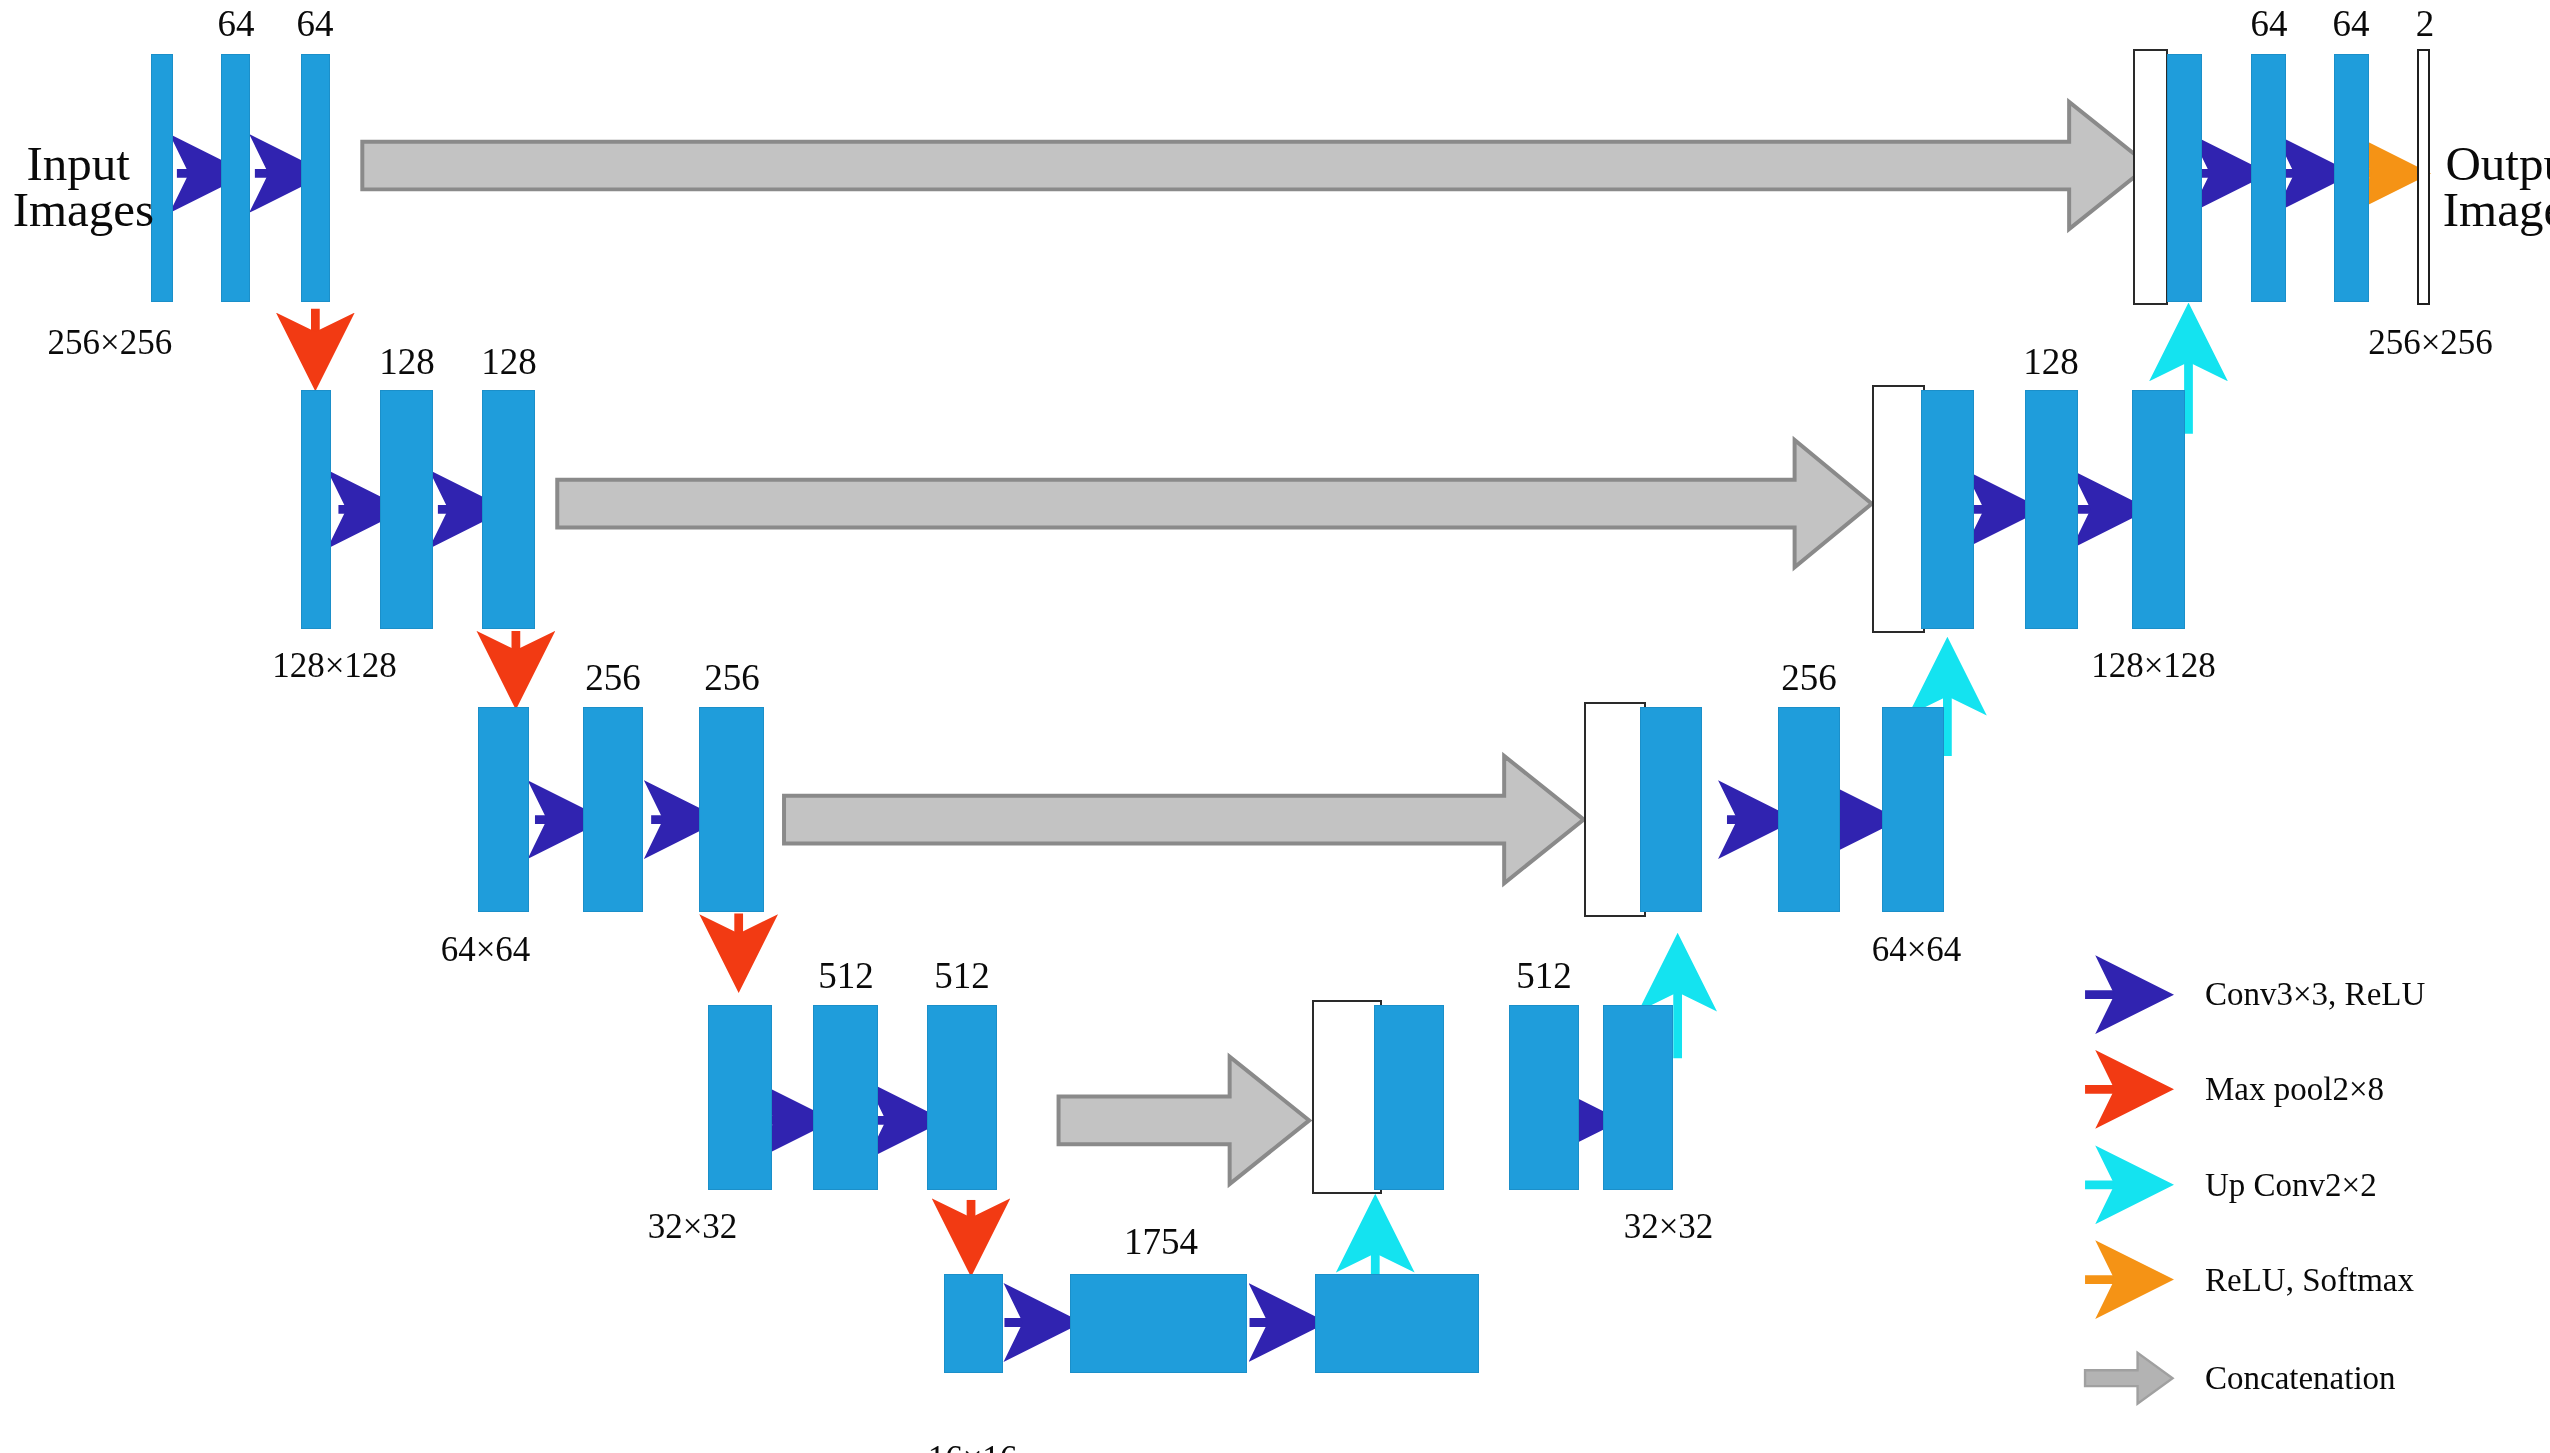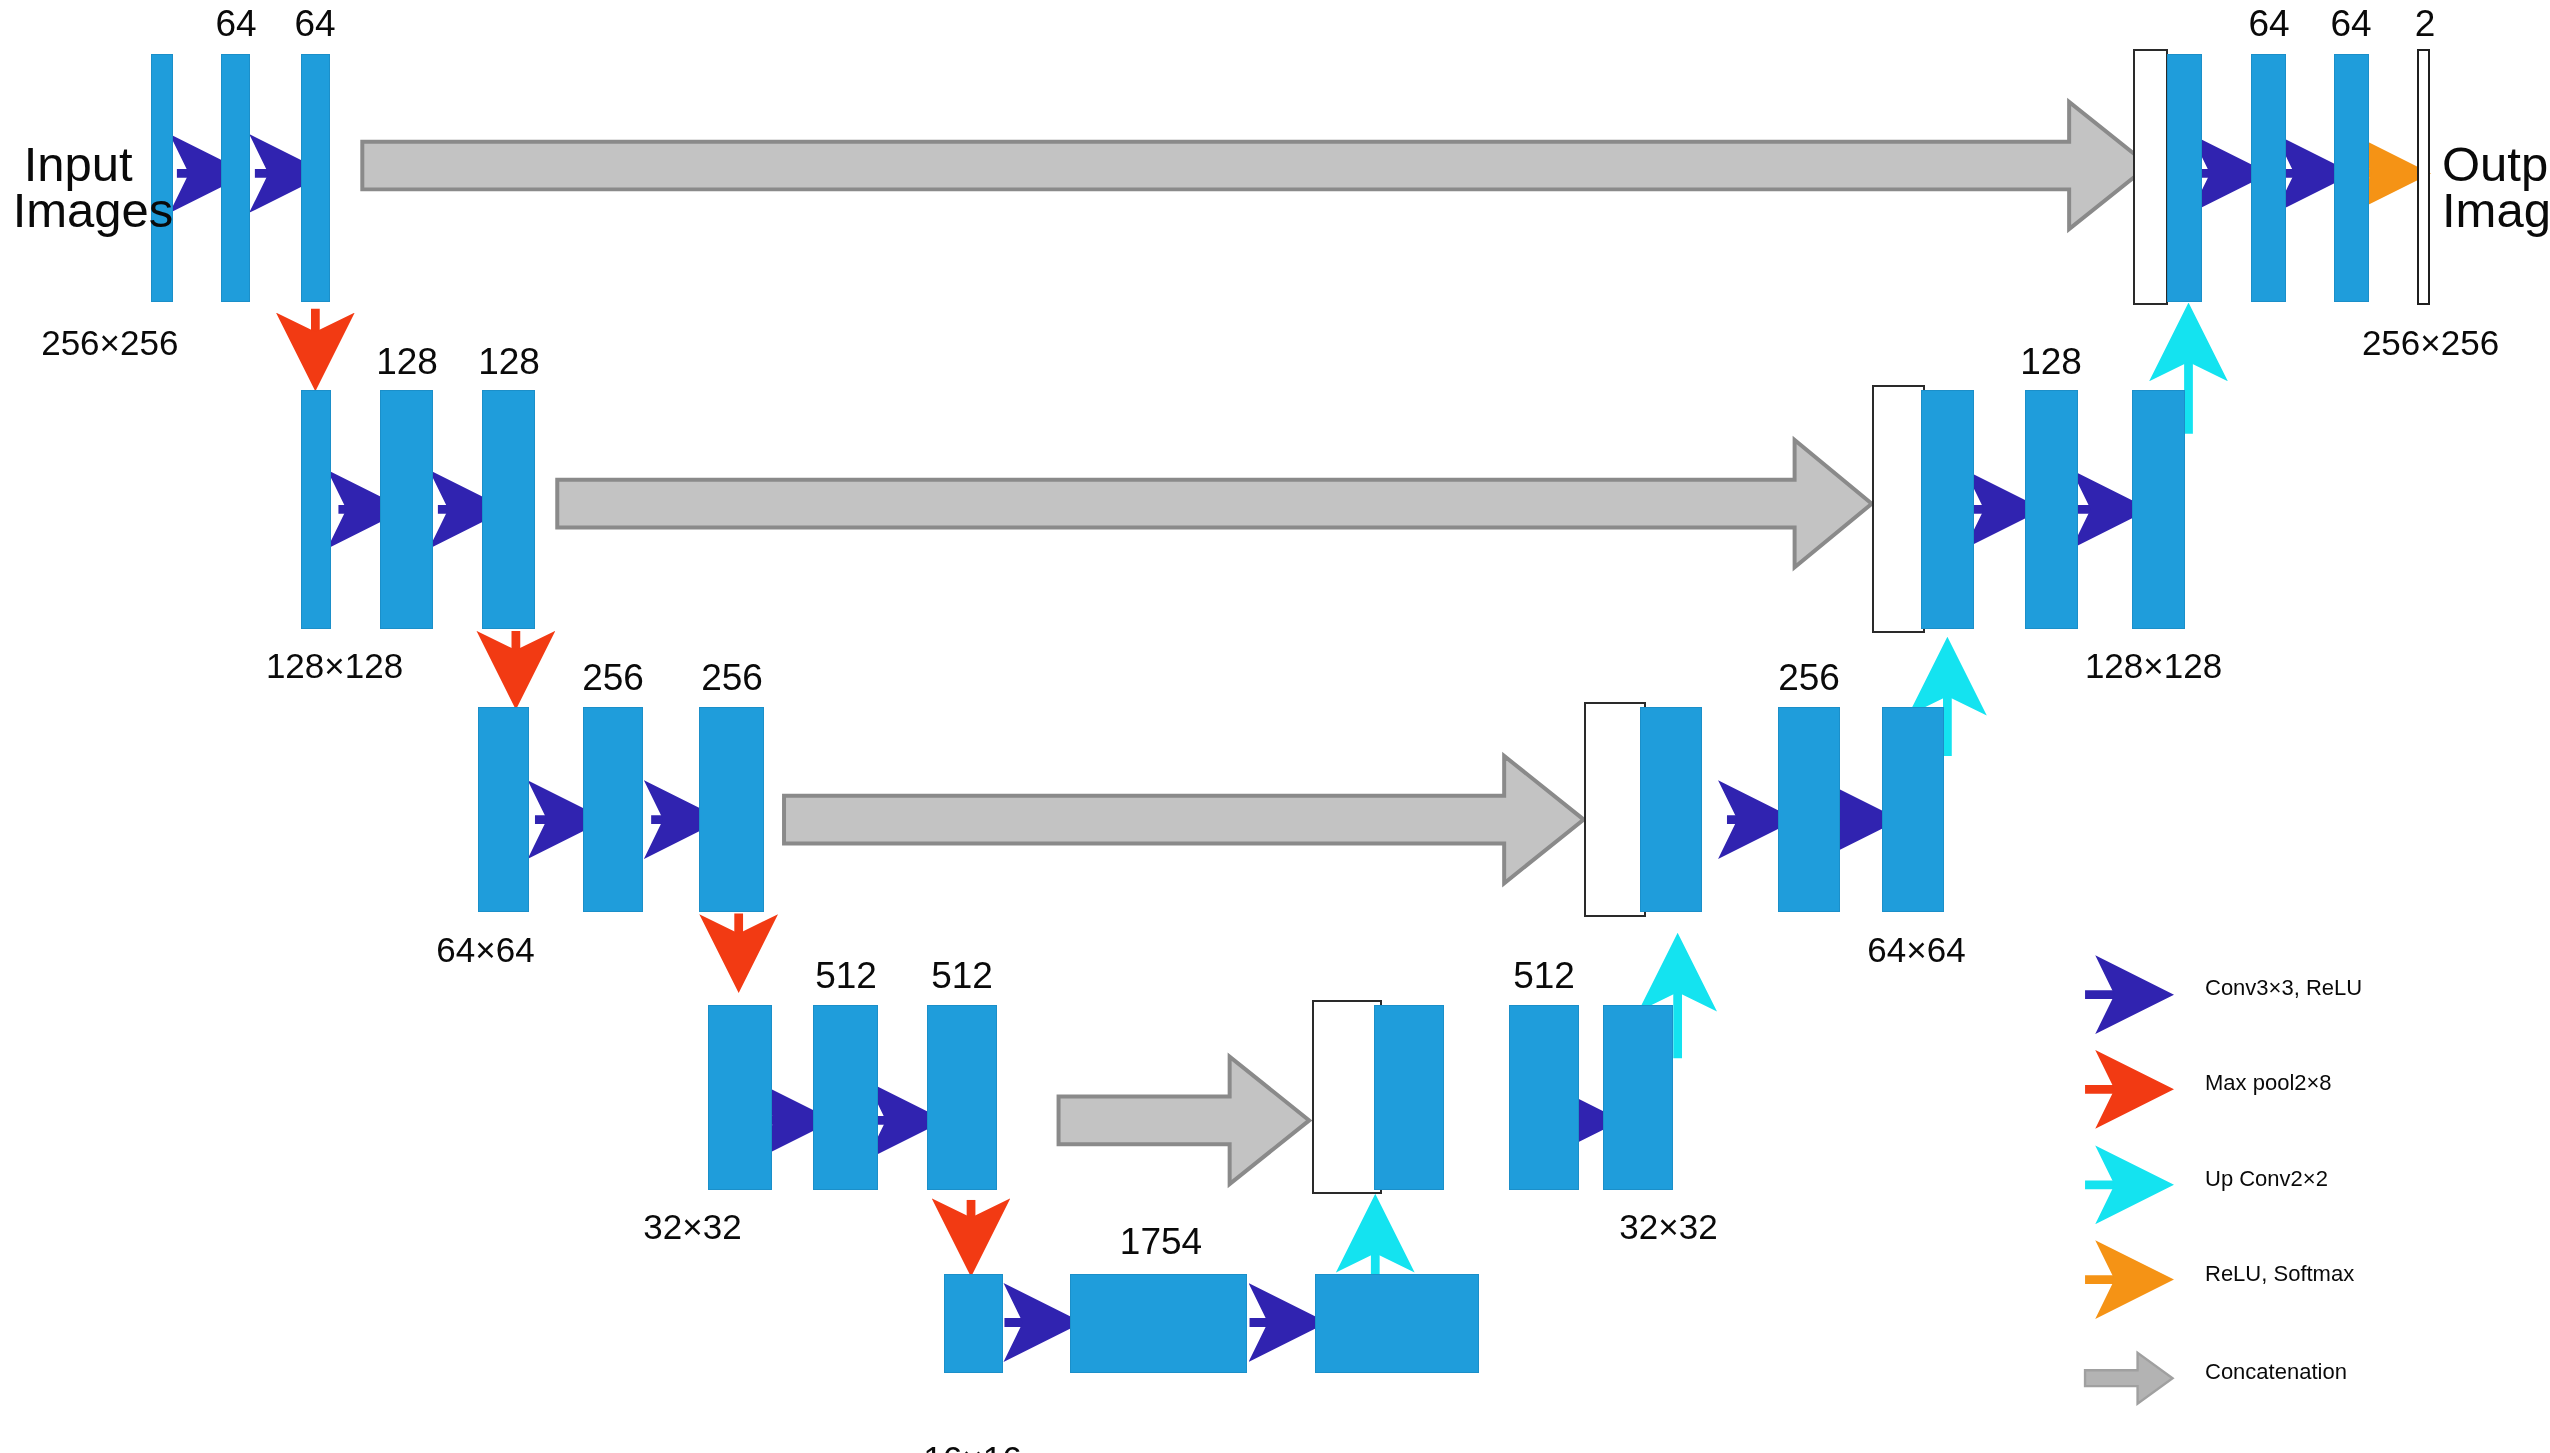--- a/index.html
+++ b/index.html
@@ -36,38 +36,38 @@
   .blk-outline {
     position: absolute;
     background: #ffffff;
     border: 2.4px solid #1f1f1f;
     box-sizing: border-box;
   }
   
   .lbl {
     position: absolute;
     color: #0a0a0a;
-    font-family: Liberation Sans, sans-serif;
+    font-family: Liberation Serif, serif;
     white-space: nowrap;
     line-height: 1.12;
   }
   .lbl-chan {
     font-size: 37px;
     text-align: center;
   }
   .lbl-size {
     font-size: 35px;
     text-align: center;
   }
   .lbl-io {
     font-size: 49px;
     text-align: center;
   }
   .lbl-legend {
-    font-size: 22px;
+    font-size: 33px;
   }
   
   #arrows {
     position: absolute;
     left: 0;
     top: 0;
     width: 2550px;
     height: 1453px;
     pointer-events: none;
   }

